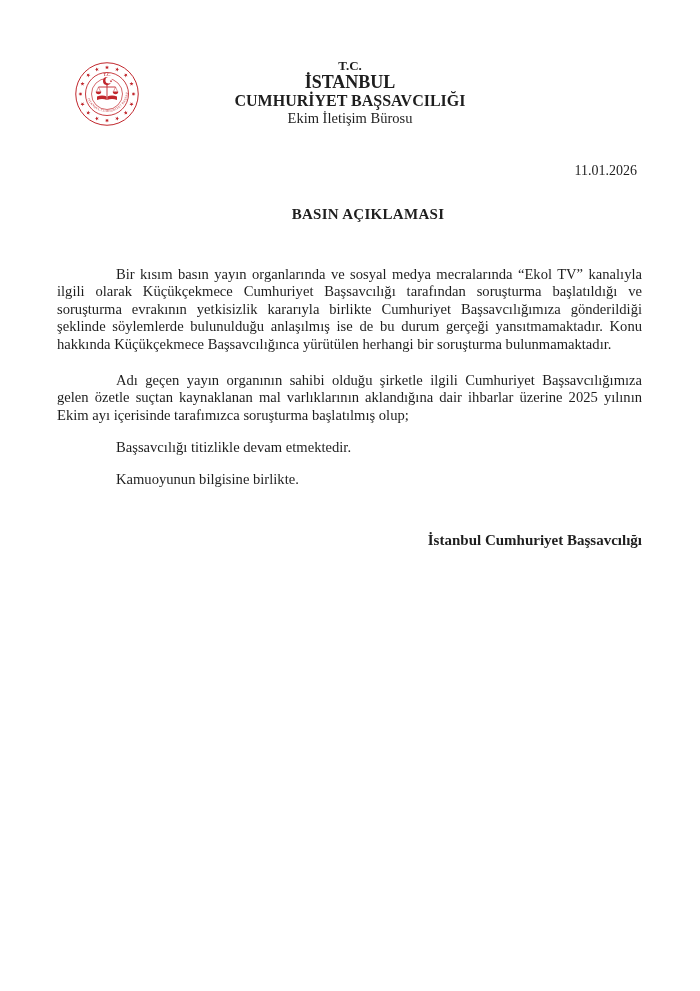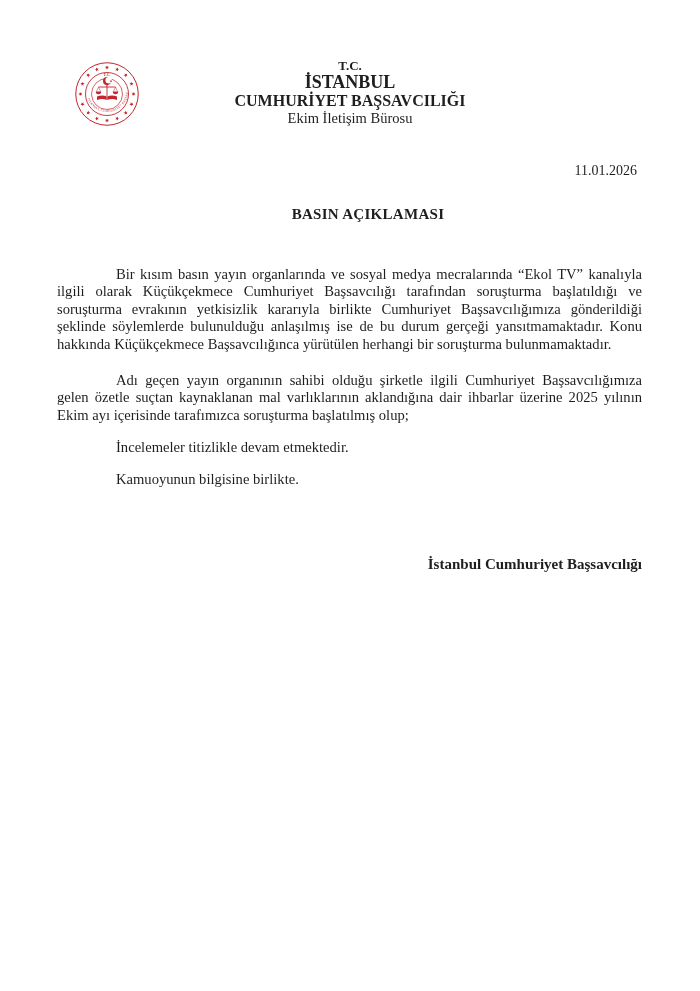--- a/index.html
+++ b/index.html
@@ -46,21 +46,21 @@
     line-height: 17.4px;
     text-align: justify;
     text-justify: inter-word;
   }
   .body-text p { margin: 0; text-indent: 59px; }
   .body-text p.p1 { margin-top: 44px; }
   .body-text p.p2 { margin-top: 19px; }
   .body-text p.p3 { margin-top: 15px; }
   .body-text p.p4 { margin-top: 14px; }
   .signature {
-    margin: 68px 58px 0 57px;
+    margin: 44px 58px 0 57px;
     text-align: right;
     font-weight: bold;
     font-size: 15px;
     line-height: 16px;
   }
 </style>
 </head>
 <body>
 
 <div class="page">
@@ -125,19 +125,19 @@
     <div class="lh4">Ekim İletişim Bürosu</div>
   </div>
 
   <div class="date-row">11.01.2026</div>
 
   <div class="doc-title">BASIN AÇIKLAMASI</div>
 
   <div class="body-text">
     <p class="p1">Bir kısım basın yayın organlarında ve sosyal medya mecralarında “Ekol TV” kanalıyla ilgili olarak Küçükçekmece Cumhuriyet Başsavcılığı tarafından soruşturma başlatıldığı ve soruşturma evrakının yetkisizlik kararıyla birlikte Cumhuriyet Başsavcılığımıza gönderildiği şeklinde söylemlerde bulunulduğu anlaşılmış ise de bu durum gerçeği yansıtmamaktadır. Konu hakkında Küçükçekmece Başsavcılığınca yürütülen herhangi bir soruşturma bulunmamaktadır.</p>
     <p class="p2">Adı geçen yayın organının sahibi olduğu şirketle ilgili Cumhuriyet Başsavcılığımıza gelen özetle suçtan kaynaklanan mal varlıklarının aklandığına dair ihbarlar üzerine 2025 yılının Ekim ayı içerisinde tarafımızca soruşturma başlatılmış olup;</p>
-    <p class="p3">İncelemeler titizlikle devam etmektedir.</p>
+    <p class="p3">Başsavcılığı titizlikle devam etmektedir.</p>
     <p class="p4">Kamuoyunun bilgisine birlikte.</p>
   </div>
 
   <div class="signature">İstanbul Cumhuriyet Başsavcılığı</div>
 
 </div>
 
 </body></html>

